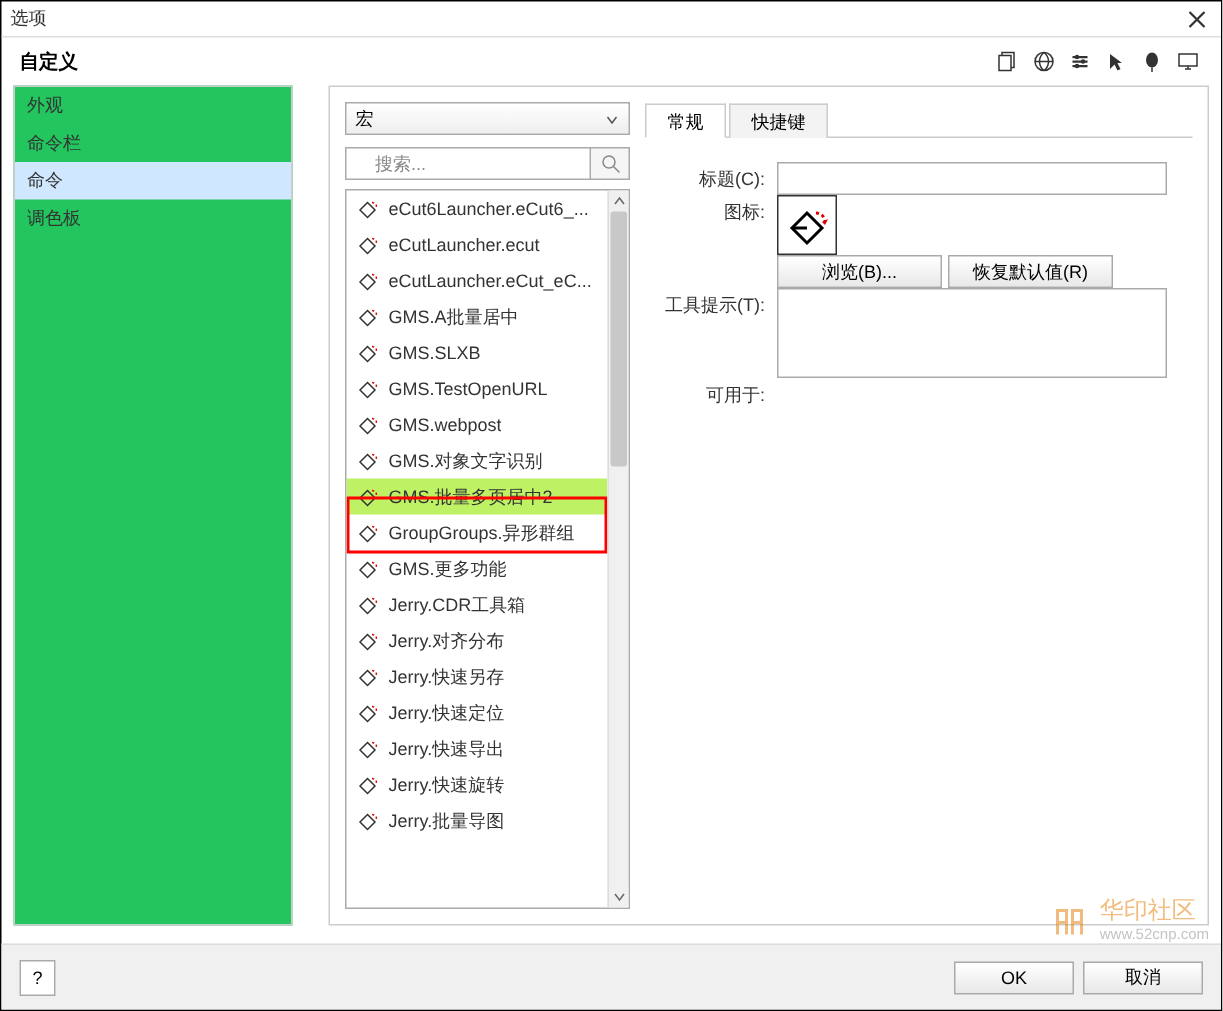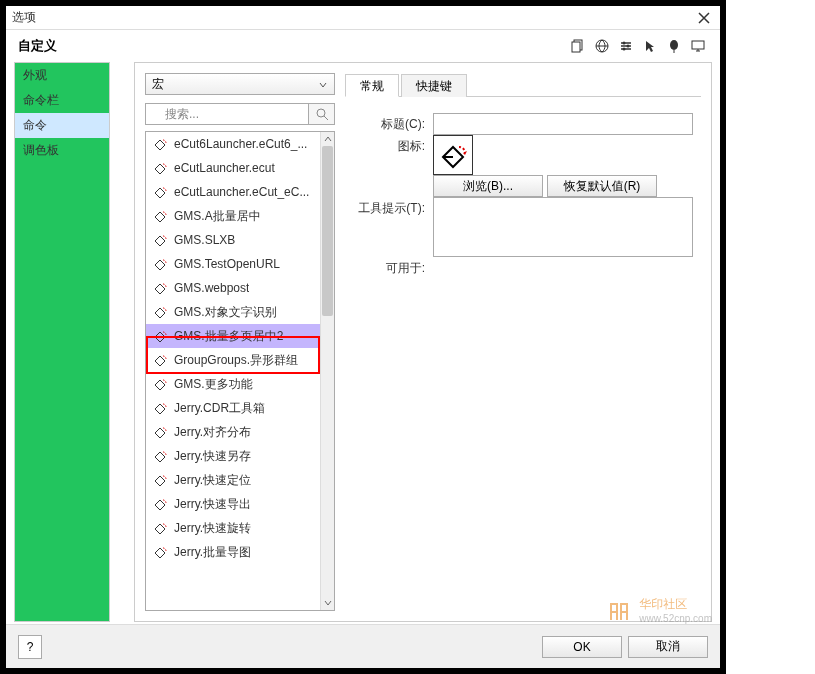--- a/index.html
+++ b/index.html
@@ -1,17 +1,17 @@
 <!DOCTYPE html>
 <html><head>
 <meta charset="utf-8">
 <style>
 * { box-sizing: border-box; font-family: "Microsoft YaHei", Arial, sans-serif; font-size: 12px; }
 body { margin: 0; padding: 0; background: #fff; }
-.dialog { width: 726px; height: 674px; border: 6px solid #000000; position: relative; background: #fff; }
+.dialog { width: 815px; height: 674px; border: 1px solid #000000; position: relative; background: #fff; }
 .titlebar { height: 24px; display: flex; align-items: center; padding: 0 6px; border-bottom: 1px solid #ddd; }
 .titlebar .title { flex: 1; color: #333; }
 .titlebar .close { width: 20px; height: 20px; display: flex; align-items: center; justify-content: center; cursor: pointer; font-size: 14px; }
 .header { height: 32px; display: flex; align-items: center; padding: 4px 12px; }
 .header .heading { font-weight: bold; font-size: 13px; flex: 1; }
 .header .tools { display: flex; gap: 4px; }
 .header .tools .tool { width: 20px; height: 20px; display: flex; align-items: center; justify-content: center; cursor: pointer; }
 .body { display: flex; height: 560px; padding: 0 8px; }
 .sidebar { width: 186px; border: 1px solid #ccc; margin-right: 24px; background: #22c55e; }
 .sidebar .item { padding: 4px 8px; cursor: pointer; color: #333; }
@@ -19,21 +19,21 @@
 .main { flex: 1; border: 1px solid #ccc; padding: 10px; position: relative; display: flex; gap: 10px; background: #fff; }
 .left-col { width: 190px; display: flex; flex-direction: column; }
 .combo { width: 100%; height: 22px; border: 1px solid #aaa; background: linear-gradient(#fff,#eee); display: flex; align-items: center; padding: 0 6px; position: relative; margin-bottom: 8px; }
 .combo .arrow { position: absolute; right: 4px; top: 4px; width: 14px; height: 14px; display:flex; align-items:center; justify-content:center; }
 .search-row { display: flex; margin-bottom: 6px; }
 .search { flex: 1; height: 22px; border: 1px solid #aaa; padding: 0 19px; color: #888; display:flex; align-items:center; }
 .search-btn { width: 26px; height: 22px; border: 1px solid #aaa; border-left: none; display:flex; align-items:center; justify-content:center; background:#f5f5f5; }
 .list-wrap { flex: 1; border: 1px solid #aaa; position: relative; overflow: hidden; }
 .list { position: absolute; inset: 0 14px 0 0; overflow: hidden; }
 .list .row { height: 24px; display: flex; align-items: center; padding: 0 6px; gap: 6px; cursor: pointer; color: #333; }
-.list .row.selected { background: #c4b5fd; }
+.list .row.selected { background: #bef264; }
 .list .row .icon { width: 16px; height: 16px; flex-shrink: 0; }
 .list .row .label { white-space: nowrap; overflow: hidden; text-overflow: ellipsis; }
 .highlight-box { position: absolute; border: 2px solid red; pointer-events: none; }
 .scrollbar { position: absolute; right: 0; top: 0; bottom: 0; width: 14px; background: #f0f0f0; border-left: 1px solid #ddd; }
 .scroll-arrow { height: 14px; display:flex; align-items:center; justify-content:center; background:#f0f0f0; cursor:pointer;}
 .scroll-thumb { position: absolute; left: 1px; right: 1px; top: 14px; height: 170px; background: #c8c8c8; border-radius: 2px; }
 .right-col { flex: 1; }
 .tabs { display: flex; height: 24px; border-bottom: 1px solid #ccc; }
 .tab { padding: 3px 14px; border: 1px solid #ccc; border-bottom: none; margin-right: 2px; background: #f3f3f3; cursor: pointer; position: relative; top: 1px; }
 .tab.active { background: #fff; border-bottom: 1px solid #fff; }
@@ -44,21 +44,21 @@
 .text-input { width: 260px; height: 22px; border: 1px solid #aaa; }
 .icon-box { width: 40px; height: 40px; border: 1px solid #333; display:inline-flex; align-items:center; justify-content:center; vertical-align: top; margin-right: 6px; }
 .btn-col { display: inline-flex; flex-direction: row; gap: 4px; }
 .btn { min-width: 110px; height: 22px; border: 1px solid #aaa; background: linear-gradient(#fff,#e8e8e8); display:flex; align-items:center; justify-content:center; cursor:pointer; padding: 0 10px; }
 .textarea { width: 260px; height: 60px; border: 1px solid #aaa; }
 .footer { position: absolute; bottom: 0; left: 0; right: 0; height: 44px; border-top: 1px solid #ddd; display:flex; align-items:center; padding: 0 12px; background:#f0f0f0; }
 .footer .help { width: 24px; height: 24px; border: 1px solid #aaa; display:flex; align-items:center; justify-content:center; background:#fff; cursor:pointer; }
 .footer .spacer { flex: 1; }
 .footer .btn { min-width: 80px; margin-left: 6px; }
 .watermark { position: absolute; right: 8px; bottom: 44px; opacity: 0.5; pointer-events: none; display:flex; align-items:center; gap:4px; }
-.watermark .wm-text { color: #e67a00; font-size: 12px; }
+.watermark .wm-text { color: #e67a00; font-size: 16px; }
 .watermark .wm-url { color: #888; font-size: 10px; }
 svg { display: block; }
 </style>
 </head>
 <body>
 
 <div class="dialog">
   <div class="titlebar">
     <span class="title">选项</span>
     <span class="close">

